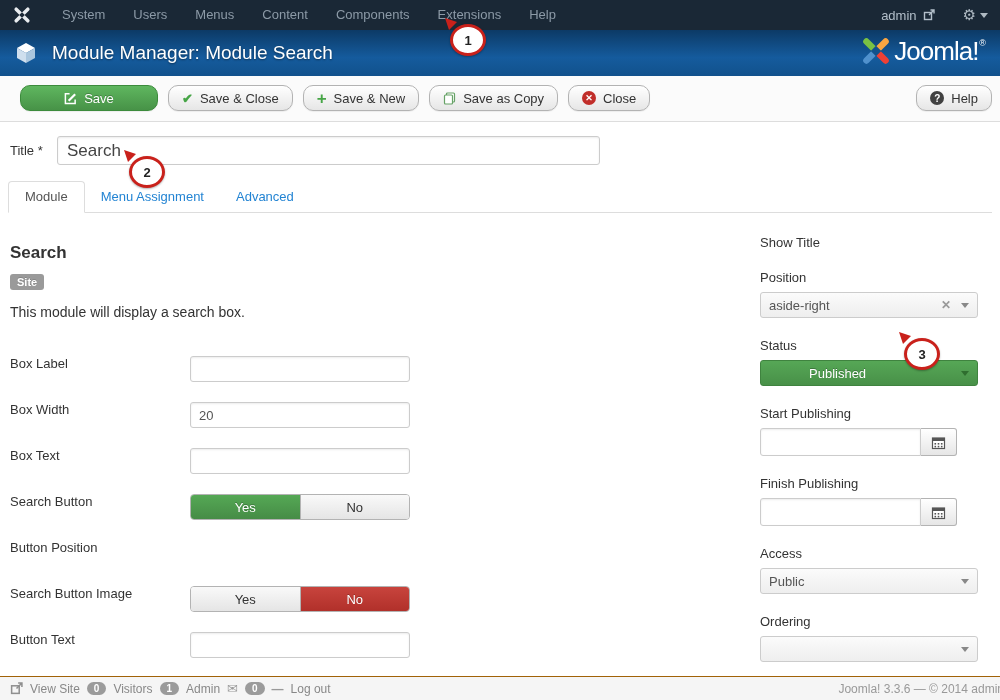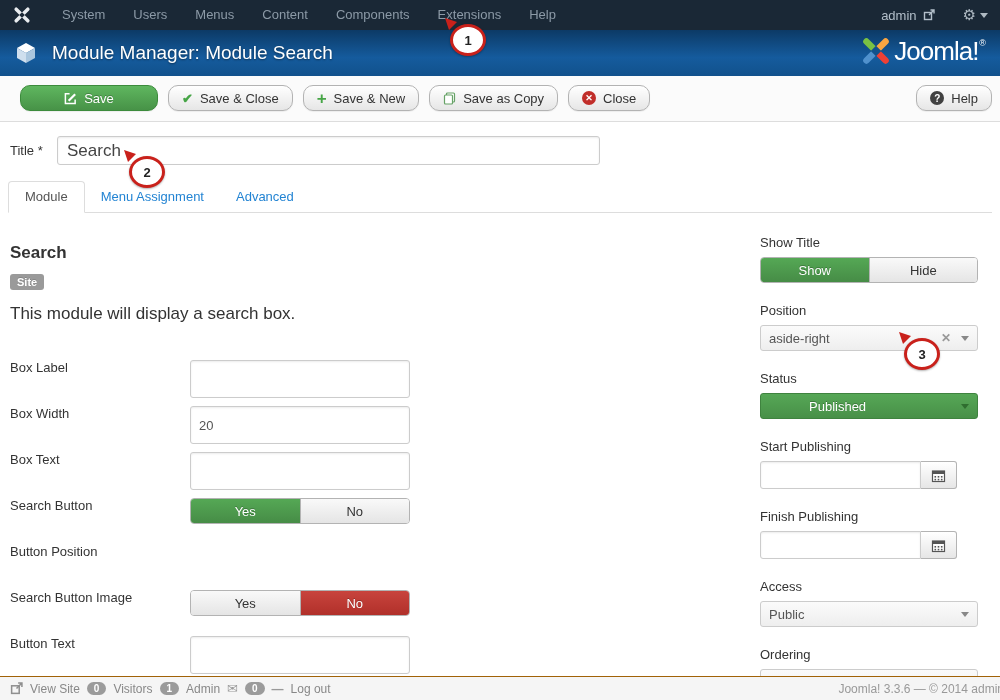--- a/index.html
+++ b/index.html
@@ -39,26 +39,26 @@
 
   
   .tabs{left:8px;top:182px;width:984px;height:31px;border-bottom:1px solid #ddd;display:flex;align-items:flex-end;box-sizing:border-box;}
   .tab{height:30px;line-height:30px;padding:0 16px;font-size:13px;color:#2384d3;cursor:pointer;}
   .tab.active{background:#fff;border:1px solid #ddd;border-bottom:1px solid #fff;border-radius:4px 4px 0 0;color:#555;margin-bottom:-1px;}
 
   
   .leftcol{left:10px;top:243px;width:730px;}
   .leftcol h3{margin:0;font-size:17px;color:#333;font-weight:bold;}
   .badge{display:inline-block;margin-top:11px;background:#9a9a9a;color:#fff;font-size:11px;font-weight:bold;padding:2px 7px;border-radius:3px;text-shadow:0 -1px 0 rgba(0,0,0,.15);}
-  .desc{margin-top:14px;font-size:17px;color:#333;}
+  .desc{margin-top:14px;font-size:14px;color:#333;}
   .form{margin-top:36px;}
   .frow{display:flex;align-items:flex-start;height:26px;margin-bottom:20px;}
   .frow .flbl{width:180px;font-size:13px;color:#333;}
   .ctl{width:220px;box-sizing:border-box;}
-  .tinput{height:38px;border:1px solid #ccc;border-radius:3px;background:#fff;box-shadow:inset 0 1px 2px rgba(0,0,0,.08);font-size:13px;color:#555;padding:0 8px;box-sizing:border-box;font-family:"Liberation Sans",sans-serif;}
+  .tinput{height:26px;border:1px solid #ccc;border-radius:3px;background:#fff;box-shadow:inset 0 1px 2px rgba(0,0,0,.08);font-size:13px;color:#555;padding:0 8px;box-sizing:border-box;font-family:"Liberation Sans",sans-serif;}
   .toggle{display:flex;height:26px;border:1px solid #b3b3b3;border-radius:4px;overflow:hidden;box-sizing:border-box;}
   .seg{flex:1;display:flex;align-items:center;justify-content:center;font-size:13px;color:#333;background:linear-gradient(#f9f9f9,#e5e5e5);cursor:pointer;}
   .seg + .seg{border-left:1px solid #b3b3b3;}
   .seg.on-green{background:linear-gradient(#55a855,#468c46);color:#fff;text-shadow:0 -1px 0 rgba(0,0,0,.25);}
   .seg.on-red{background:linear-gradient(#c8443d,#b1302a);color:#fff;text-shadow:0 -1px 0 rgba(0,0,0,.25);}
   .selbox{display:flex;align-items:center;height:26px;border:1px solid #ccc;border-radius:3px;background:linear-gradient(#fbfbfb,#eeeeee);padding:0 8px;font-size:13px;color:#555;cursor:pointer;box-sizing:border-box;}
   .selbox .sval{flex:1;}
   .caret{width:0;height:0;border-left:4px solid transparent;border-right:4px solid transparent;border-top:5px solid #888;}
   .selbox.green{background:linear-gradient(#56a756,#489048);border-color:#3f833f;color:#fff;text-shadow:0 -1px 0 rgba(0,0,0,.25);padding-left:48px;}
   .selbox.green .caret{border-top-color:#2f6e2f;}
@@ -223,24 +223,20 @@
       </div>
       <div class="frow">
         <span class="flbl">Button Text</span>
         <input class="ctl tinput" type="text" value="" style="">
       </div>
     </div>
   </div>
 
   <div class="abs rightcol">
     <div class="rlbl first">Show Title</div>
-    <div class="toggle">
-      <span class="seg on-green">Show</span>
-      <span class="seg">Hide</span>
-    </div>
 
     <div class="rlbl">Position</div>
     <div class="selbox">
       <span class="sval">aside-right</span>
       <span class="clearx">✕</span>
       <span class="caret"></span>
     </div>
 
     <div class="rlbl">Status</div>
     <div class="selbox green">

